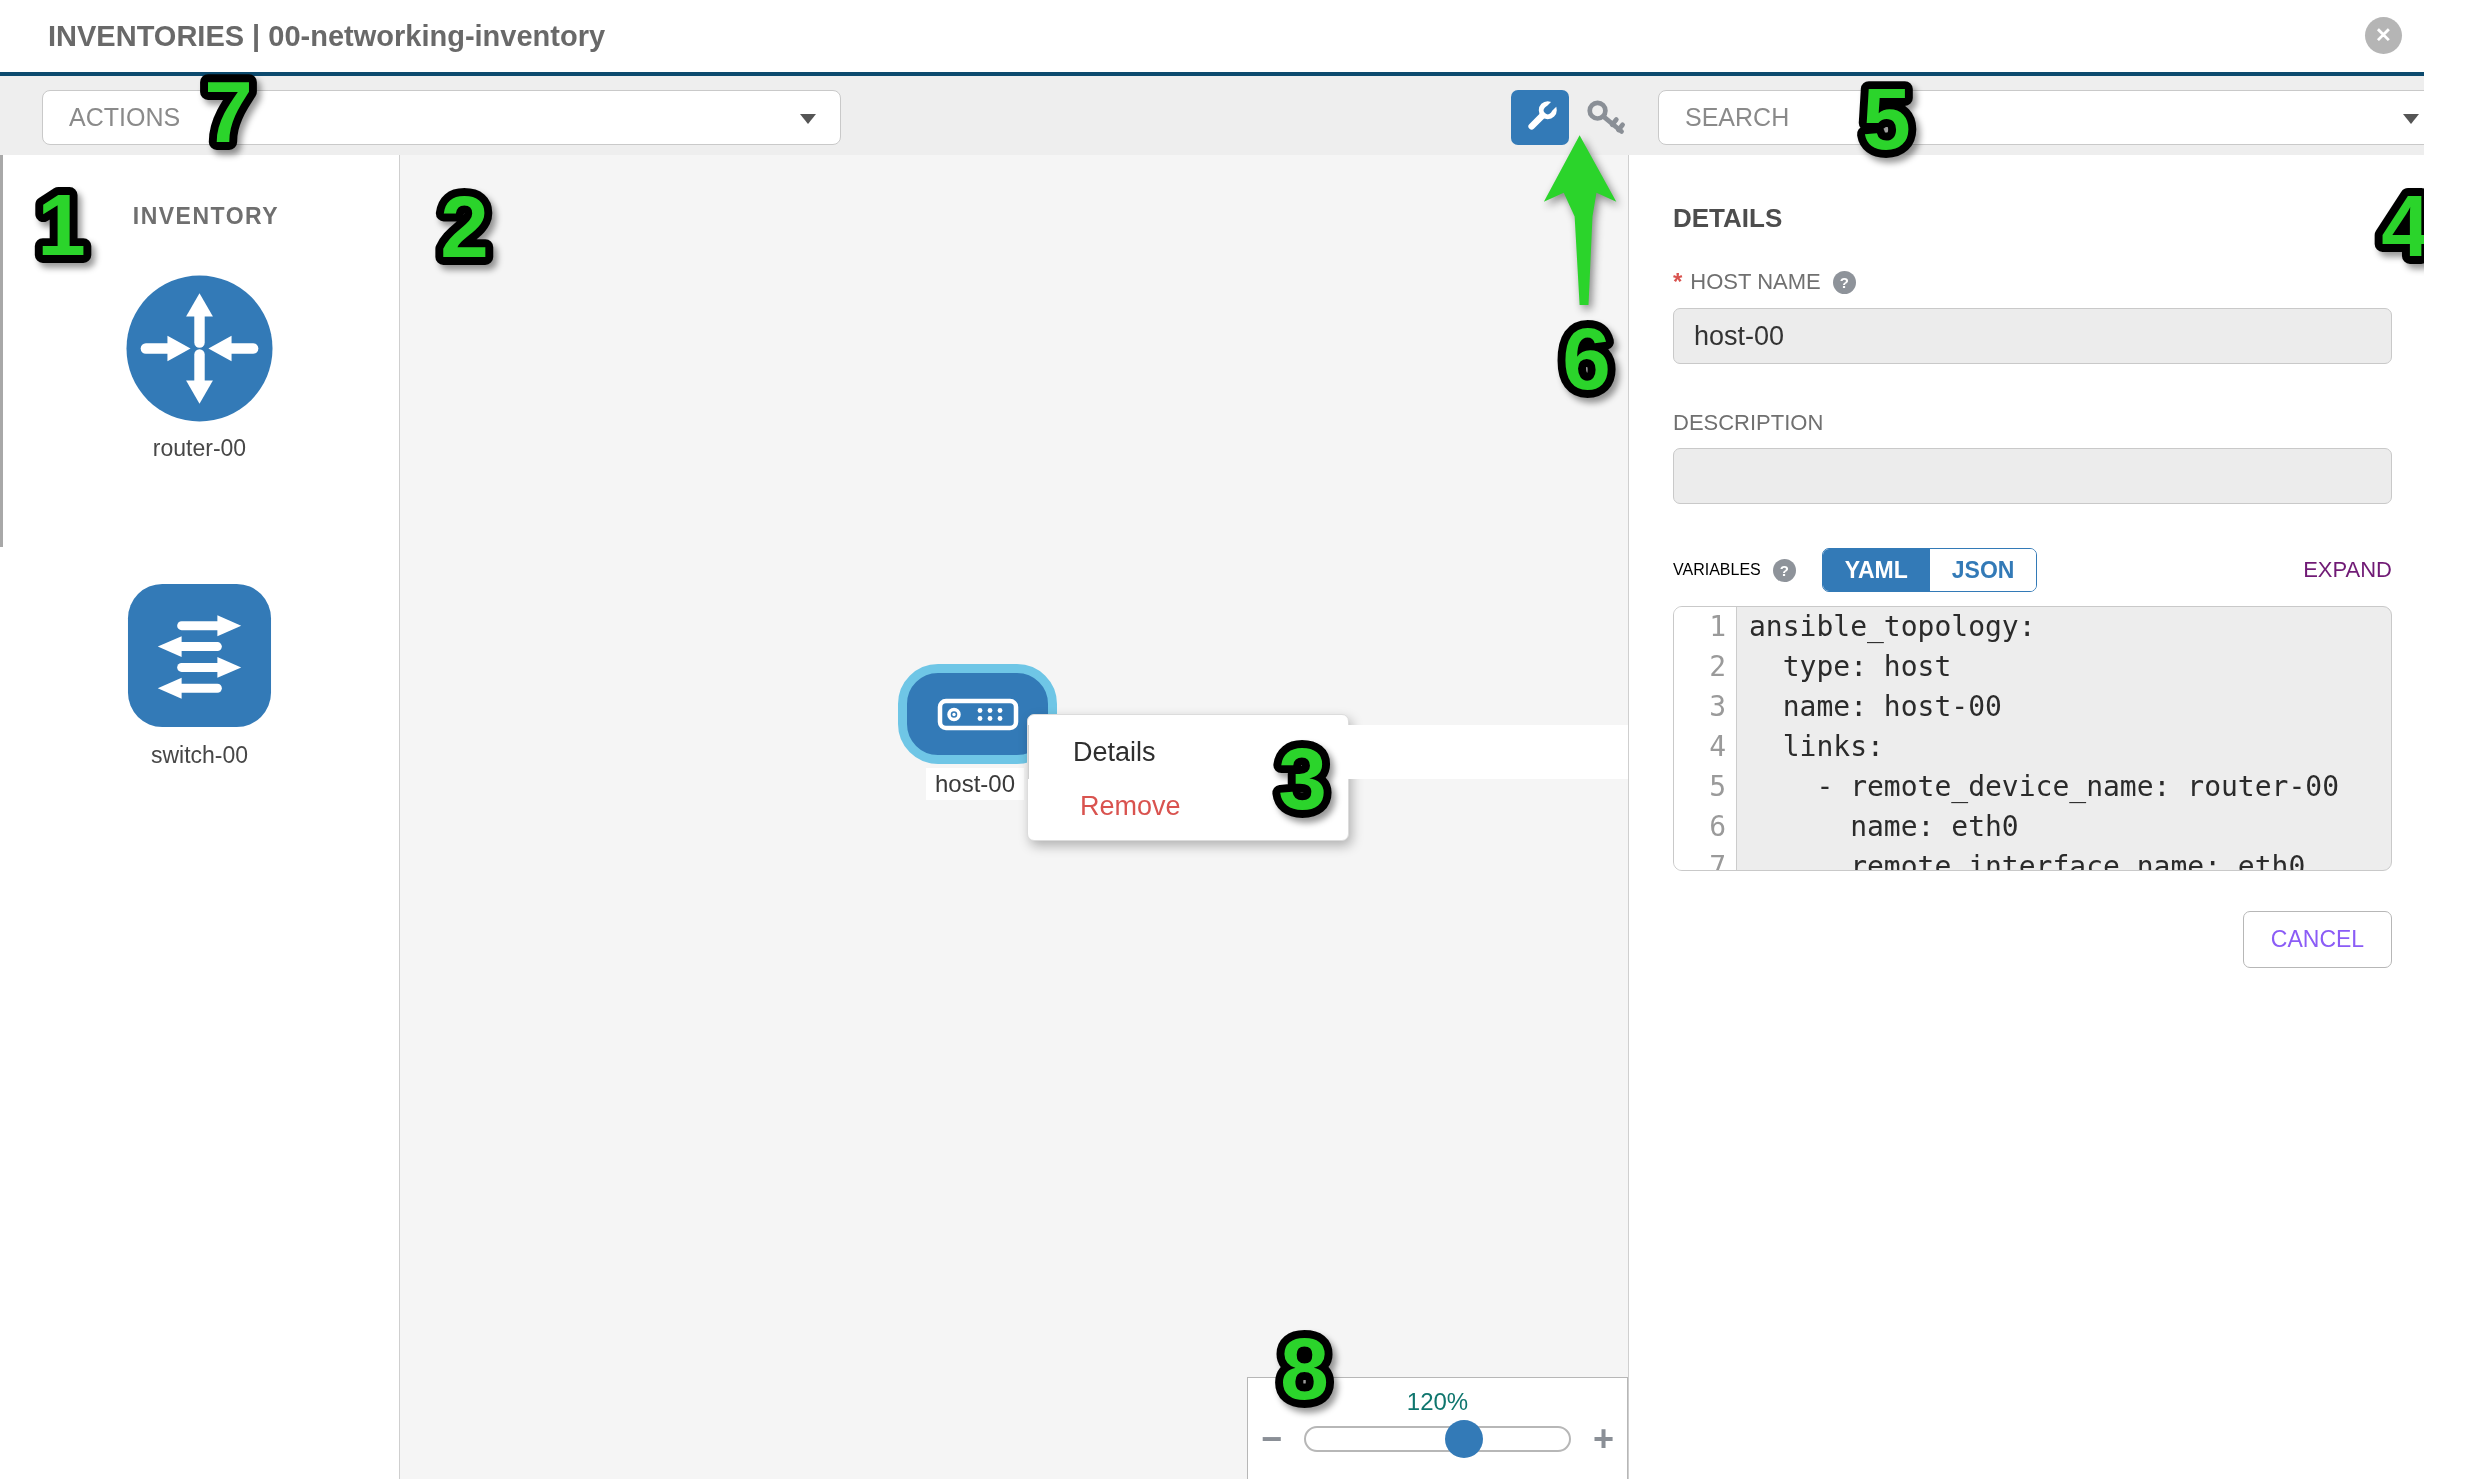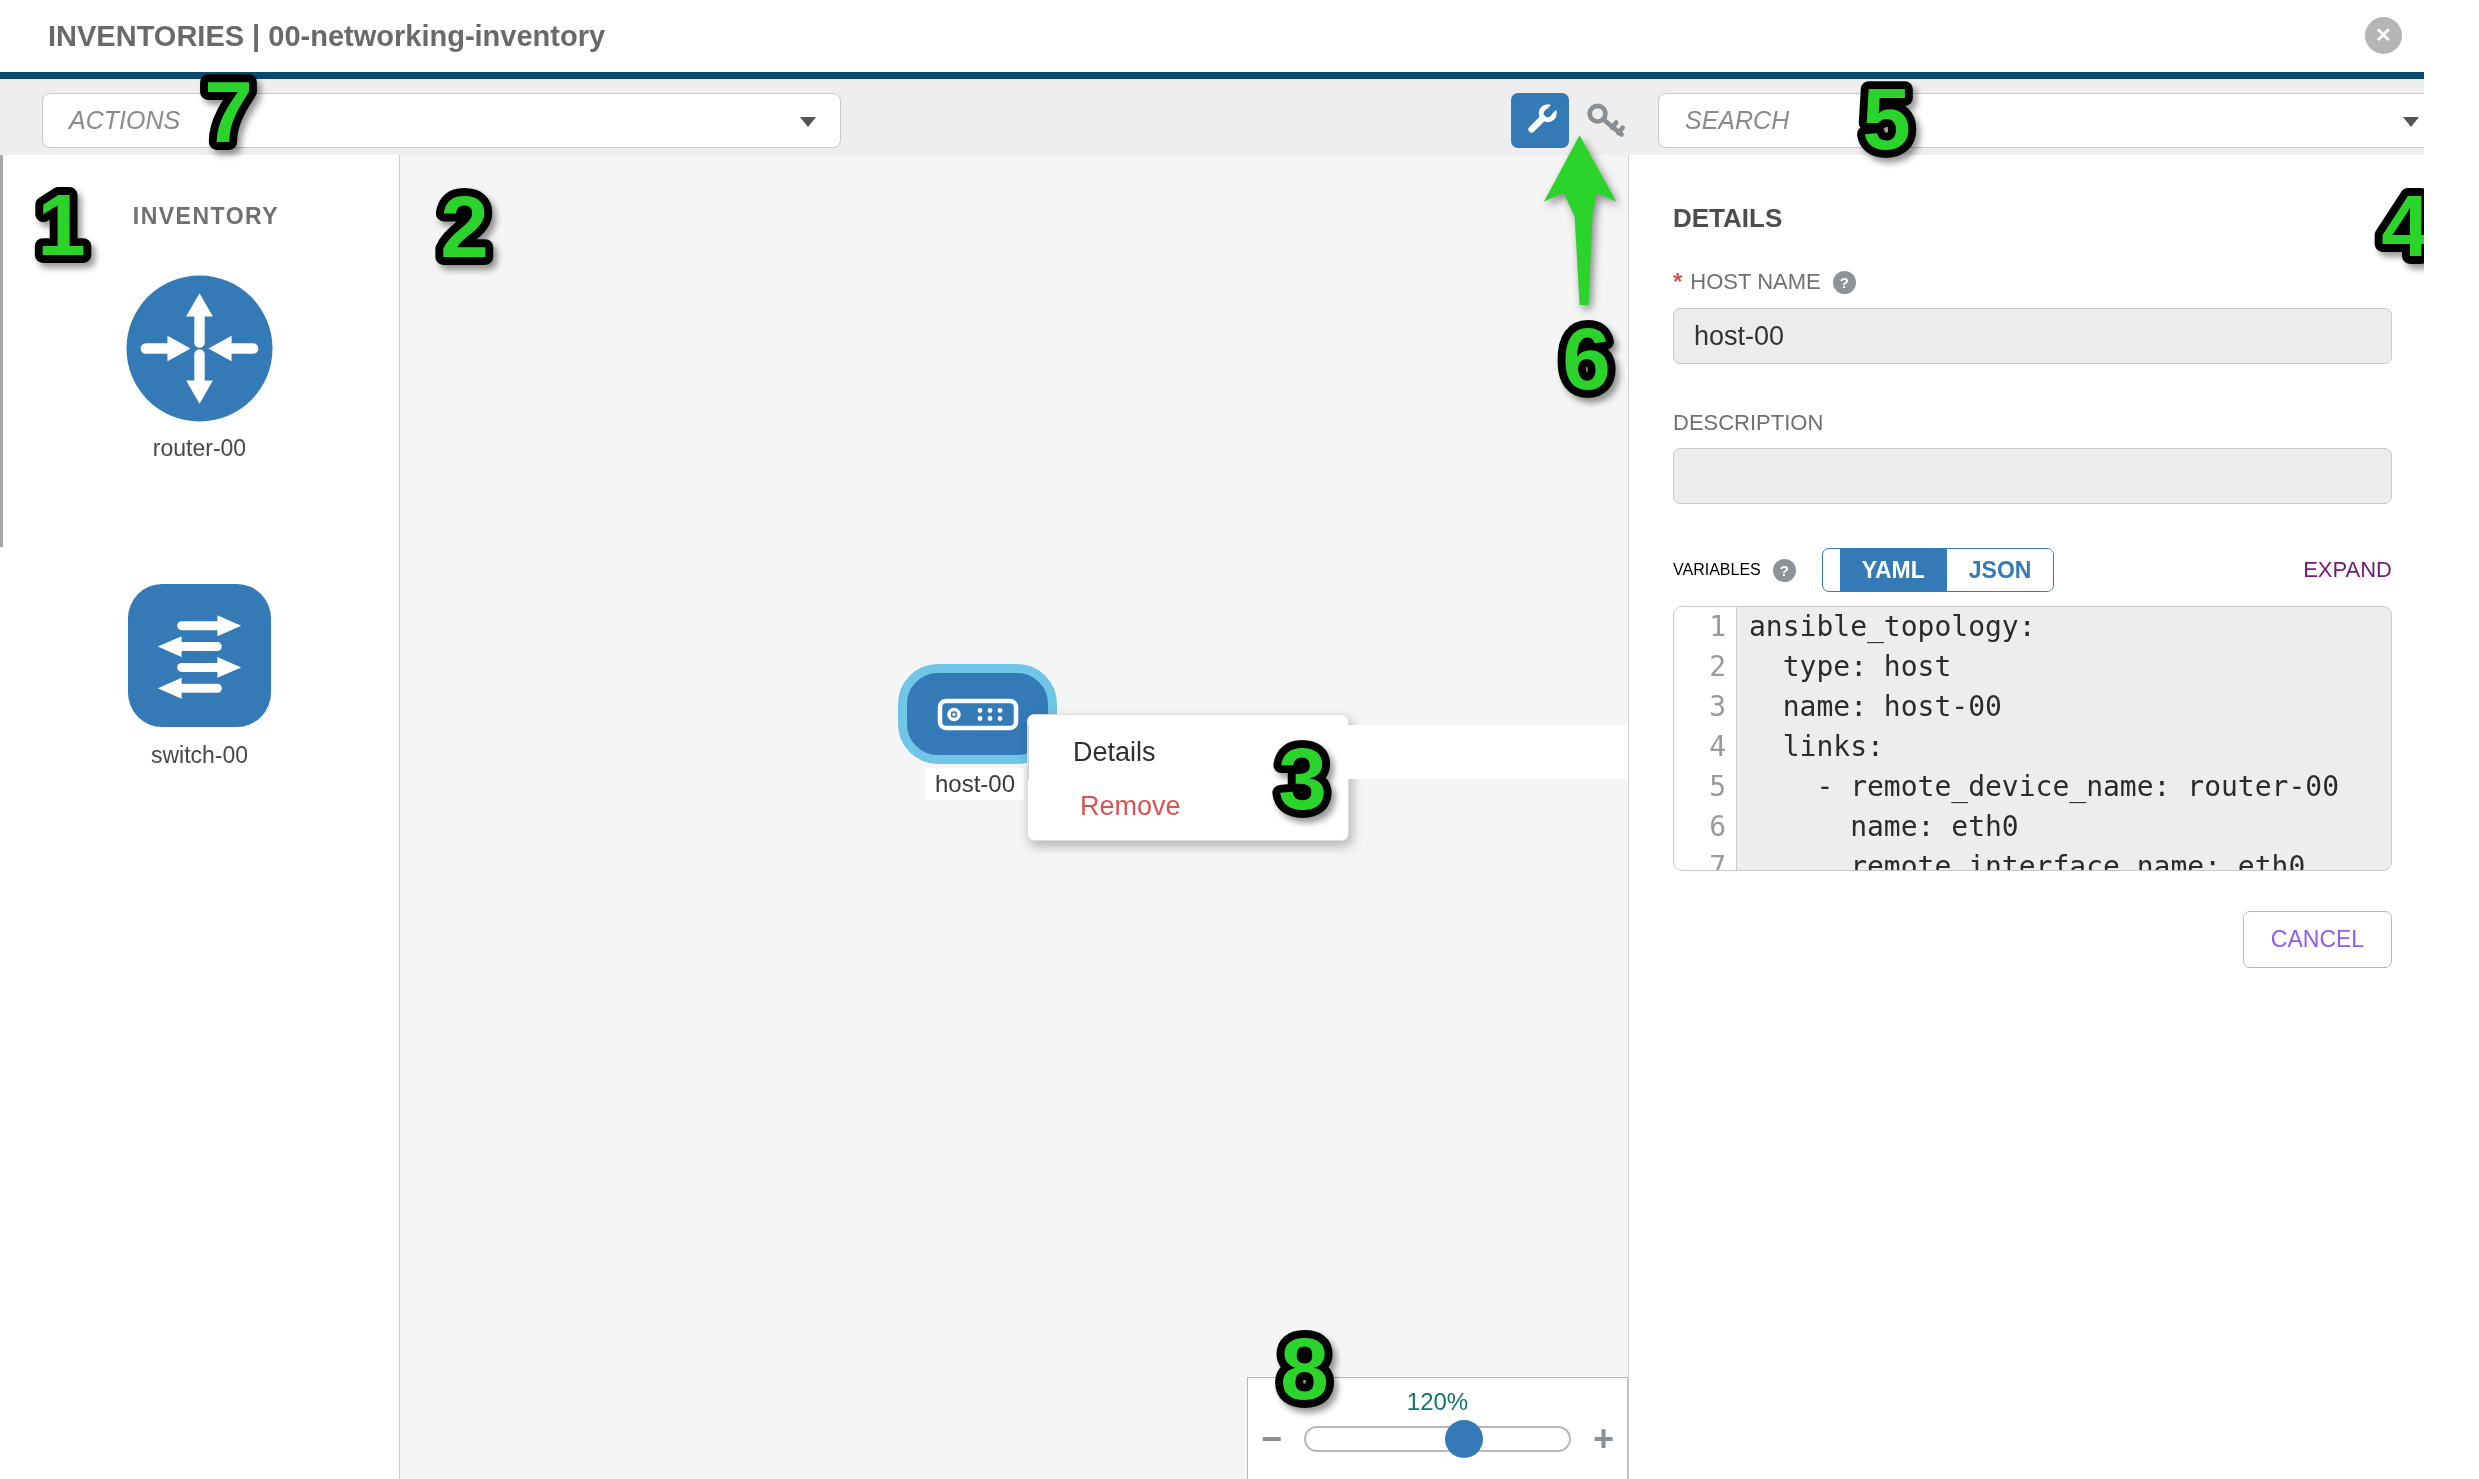--- a/index.html
+++ b/index.html
@@ -9,21 +9,21 @@
   
   .header { position:absolute; left:0; top:0; width:100%; height:72px; background:#fff; }
   .header-title { position:absolute; left:48px; top:0; line-height:72px;
                   font-size:29px; font-weight:bold; color:#696969; }
   .close-btn { position:absolute; right:22px; top:17px; width:37px; height:37px;
                border-radius:50%; background:#b5b5b5; color:#fff; text-align:center;
                line-height:37px; font-size:20px; font-weight:bold; cursor:pointer; }
 
   
   .toolbar { position:absolute; left:0; top:72px; width:100%; height:82px;
-             background:#eeeeee; border-top:7px solid #0c4a6e; border-bottom:1px solid #b9b9b9;font-style:italic; }
+             background:#eeeeee; border-top:4px solid #0c4a6e; border-bottom:1px solid #b9b9b9; }
   .select { position:absolute; top:14px; height:55px; background:#fff;
             border:1px solid #c9c9c9; border-radius:8px; box-sizing:border-box;
             font-size:25px; color:#8a8a8a; line-height:53px; padding-left:26px; cursor:pointer; }
   .select .caret { position:absolute; right:24px; top:23px; width:0; height:0;
                    border-left:8px solid transparent; border-right:8px solid transparent;
                    border-top:10px solid #555; }
   .actions-select { left:42px; width:799px; }
   .search-select { left:1658px; width:786px; }
   .wrench-btn { position:absolute; left:1511px; top:14px; width:58px; height:55px;
                 background:#337ab7; border-radius:7px; cursor:pointer; }
@@ -84,21 +84,21 @@
   .help-icon { display:inline-block; width:23px; height:23px; margin-left:12px;
                border-radius:50%; background:#8e939a; color:#fff; font-size:15px;
                font-weight:bold; text-align:center; line-height:23px; cursor:pointer; }
   .tinput { margin-top:12px; width:100%; height:56px; box-sizing:border-box;
             background:#ececec; border:1px solid #c9c9c9; border-radius:7px;
             font-size:27px; color:#333; padding:0 20px;
             font-family:"Liberation Sans",sans-serif; }
   .desc-label { margin-top:46px; }
   .vars-row { margin-top:44px; display:flex; align-items:center; }
   .toggle { display:flex; margin-left:26px; border:1px solid #337ab7; border-radius:7px;
-            overflow:hidden;padding-left:17px; }
+            overflow:hidden; }
   .toggle-btn { padding:0 22px; height:42px; line-height:42px; font-size:23px;
                 font-weight:bold; cursor:pointer; }
   .toggle-btn.sel { background:#337ab7; color:#fff; }
   .toggle-btn.unsel { background:#fff; color:#337ab7; }
   .expand-link { margin-left:auto; font-size:22px; color:#701a75; cursor:pointer; }
   .editor { margin-top:14px; height:263px; border:1px solid #c9c9c9; border-radius:9px;
             overflow:hidden; background:#ededed; cursor:text; }
   .crow { display:flex; height:40px; }
   .gut { width:52px; flex:none; background:#fff; border-right:1px solid #ccc;
          text-align:right; padding-right:10px; color:#9a9a9a;

